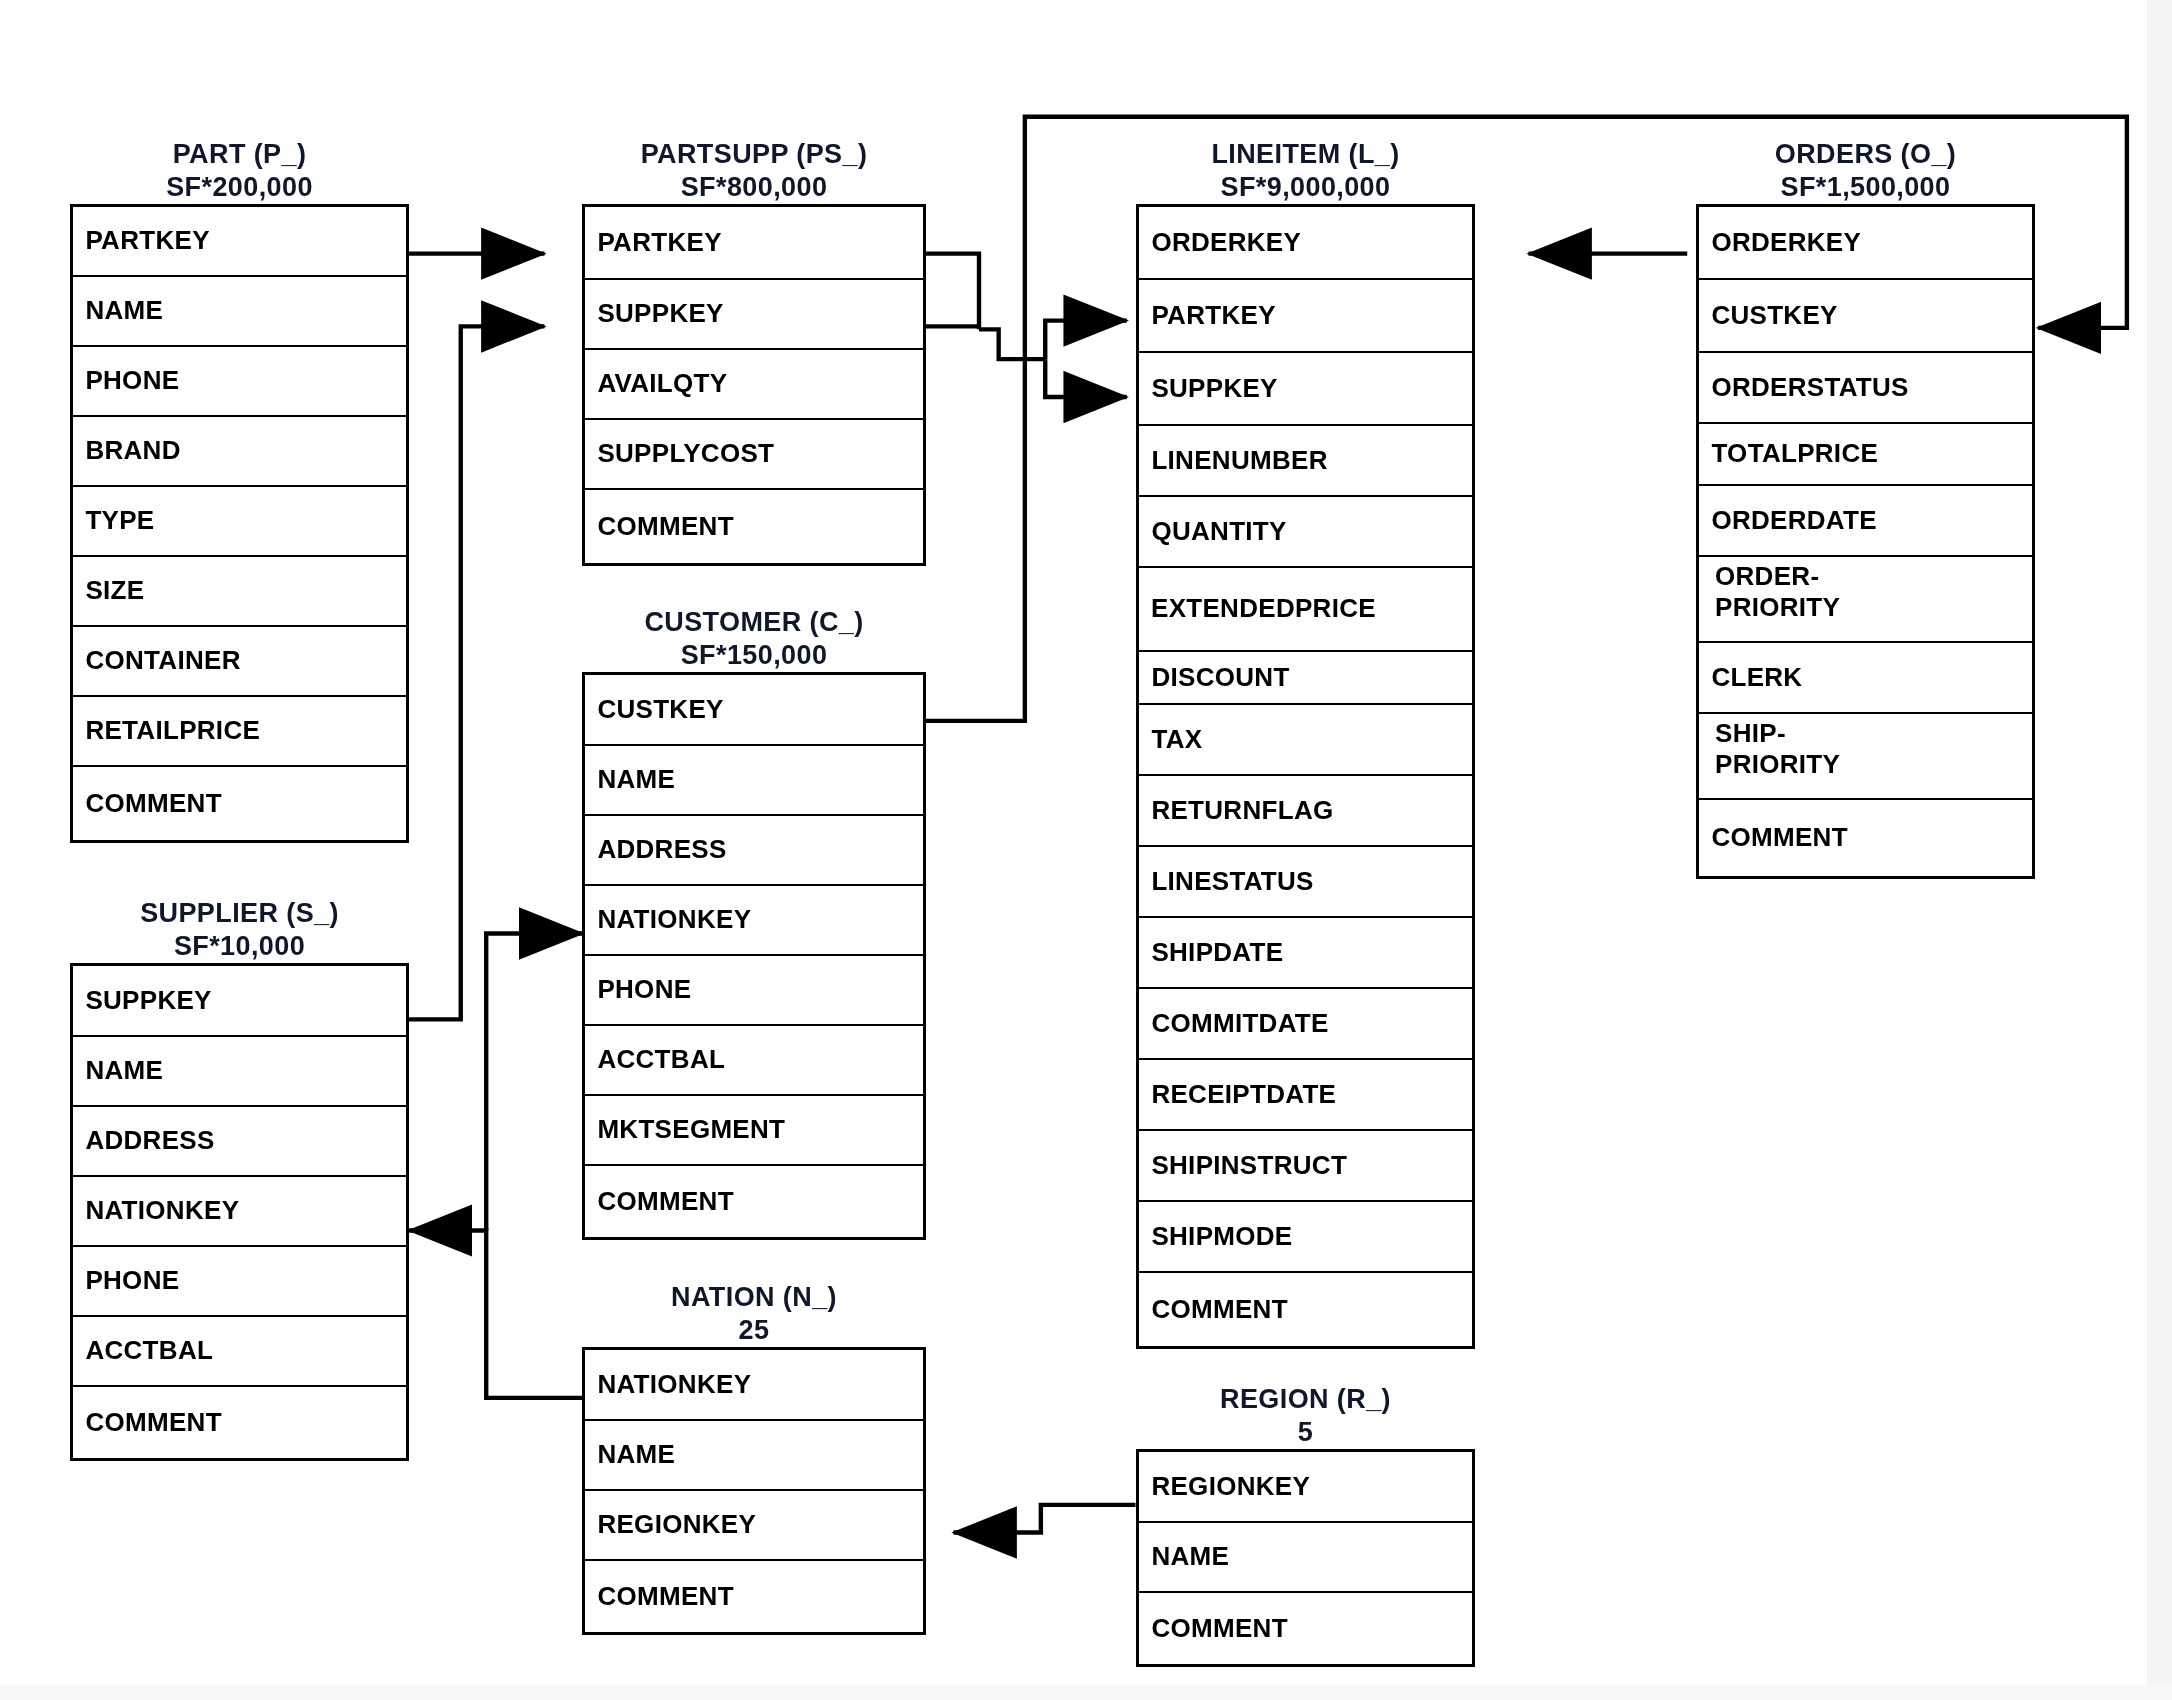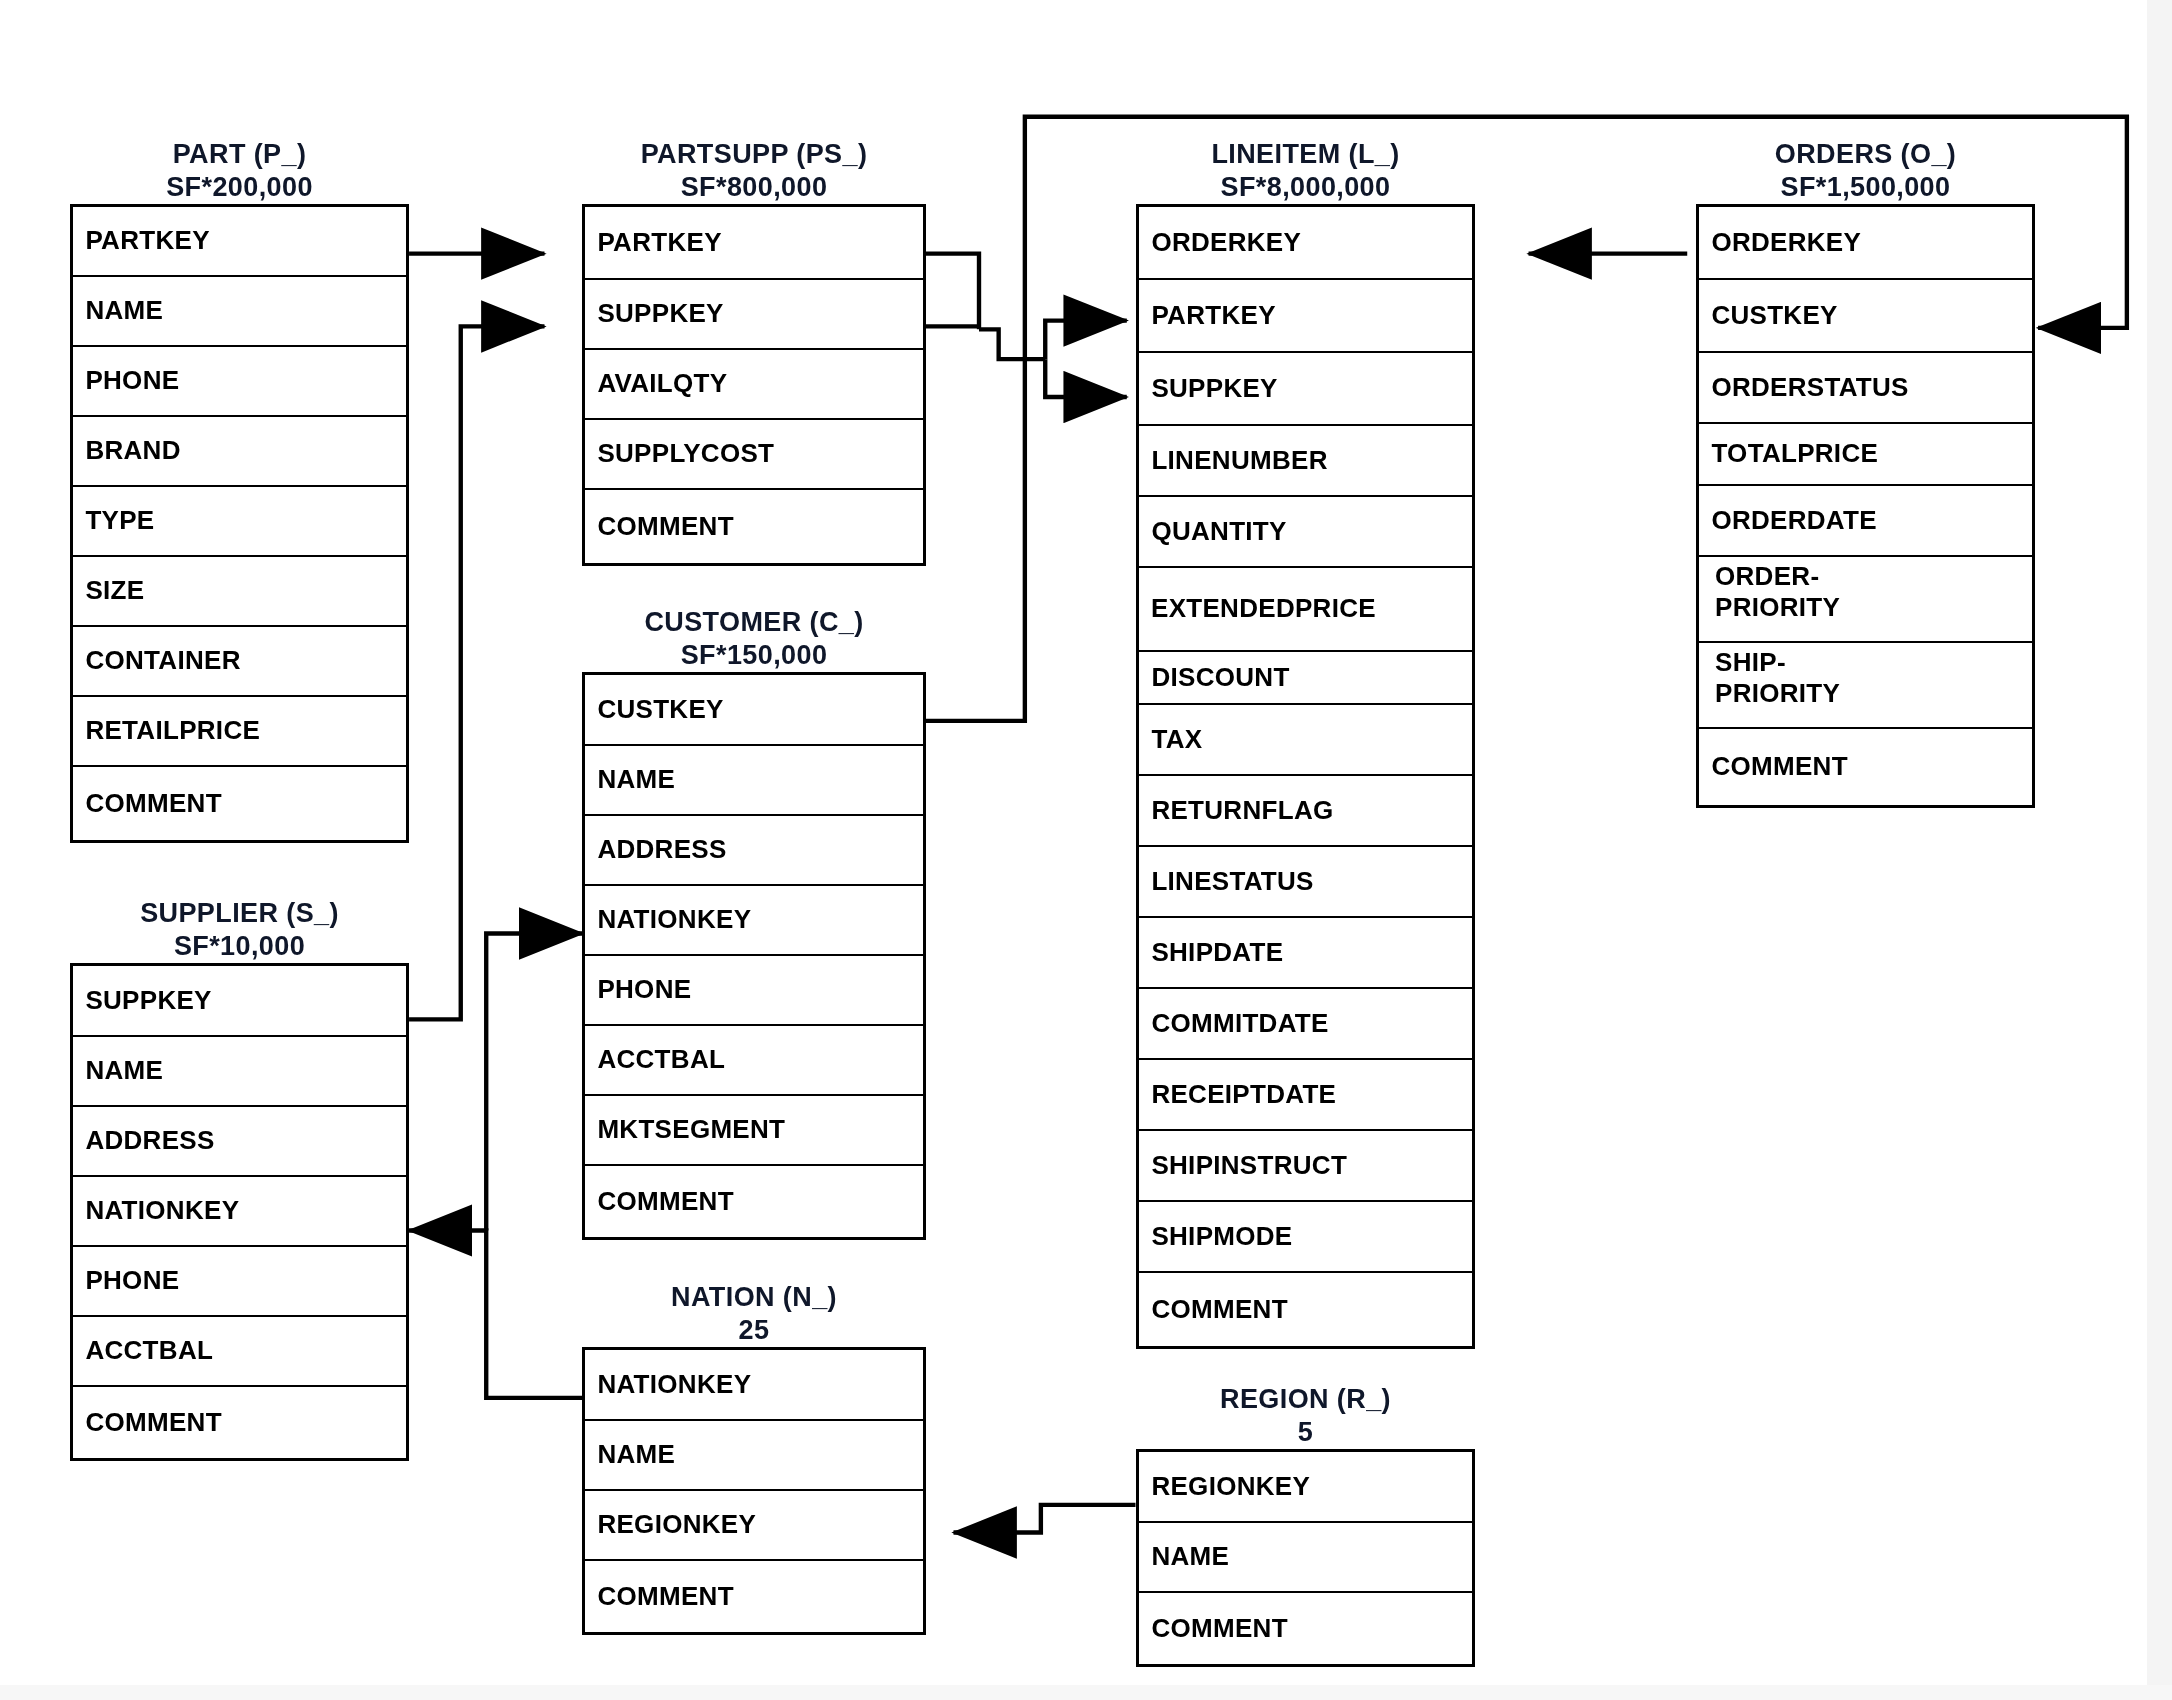--- a/index.html
+++ b/index.html
@@ -190,21 +190,21 @@
       <div class="field" style="height:70px">NATIONKEY</div>
       <div class="field" style="height:70px">PHONE</div>
       <div class="field" style="height:70px">ACCTBAL</div>
       <div class="field" style="height:71px">COMMENT</div>
     </div>
   </div>
 
   <div class="entity" style="left:1136px; top:138px; width:339px;">
     <div class="entity-title">
       <div>LINEITEM (L_)</div>
-      <div>SF*8,000,000</div>
+      <div>SF*9,000,000</div>
     </div>
     <div class="entity-card">
       <div class="field" style="height:73px">ORDERKEY</div>
       <div class="field" style="height:73px">PARTKEY</div>
       <div class="field" style="height:73px">SUPPKEY</div>
       <div class="field" style="height:71px">LINENUMBER</div>
       <div class="field" style="height:71px">QUANTITY</div>
       <div class="field overflow" style="height:84px; padding-left:12px">EXTENDEDPRICE</div>
       <div class="field" style="height:53px">DISCOUNT</div>
       <div class="field" style="height:71px">TAX</div>
@@ -227,20 +227,21 @@
     <div class="entity-card">
       <div class="field" style="height:73px">ORDERKEY</div>
       <div class="field" style="height:73px">CUSTKEY</div>
       <div class="field" style="height:71px">ORDERSTATUS</div>
       <div class="field" style="height:62px">TOTALPRICE</div>
       <div class="field" style="height:71px">ORDERDATE</div>
       <div class="field two-line" style="height:86px">
           <div>ORDER-</div>
           <div>PRIORITY</div>
         </div>
+      <div class="field" style="height:71px">CLERK</div>
       <div class="field two-line" style="height:86px">
           <div>SHIP-</div>
           <div>PRIORITY</div>
         </div>
       <div class="field" style="height:76px">COMMENT</div>
     </div>
   </div>
 
   <div class="entity" style="left:1136px; top:1383px; width:339px;">
     <div class="entity-title">

